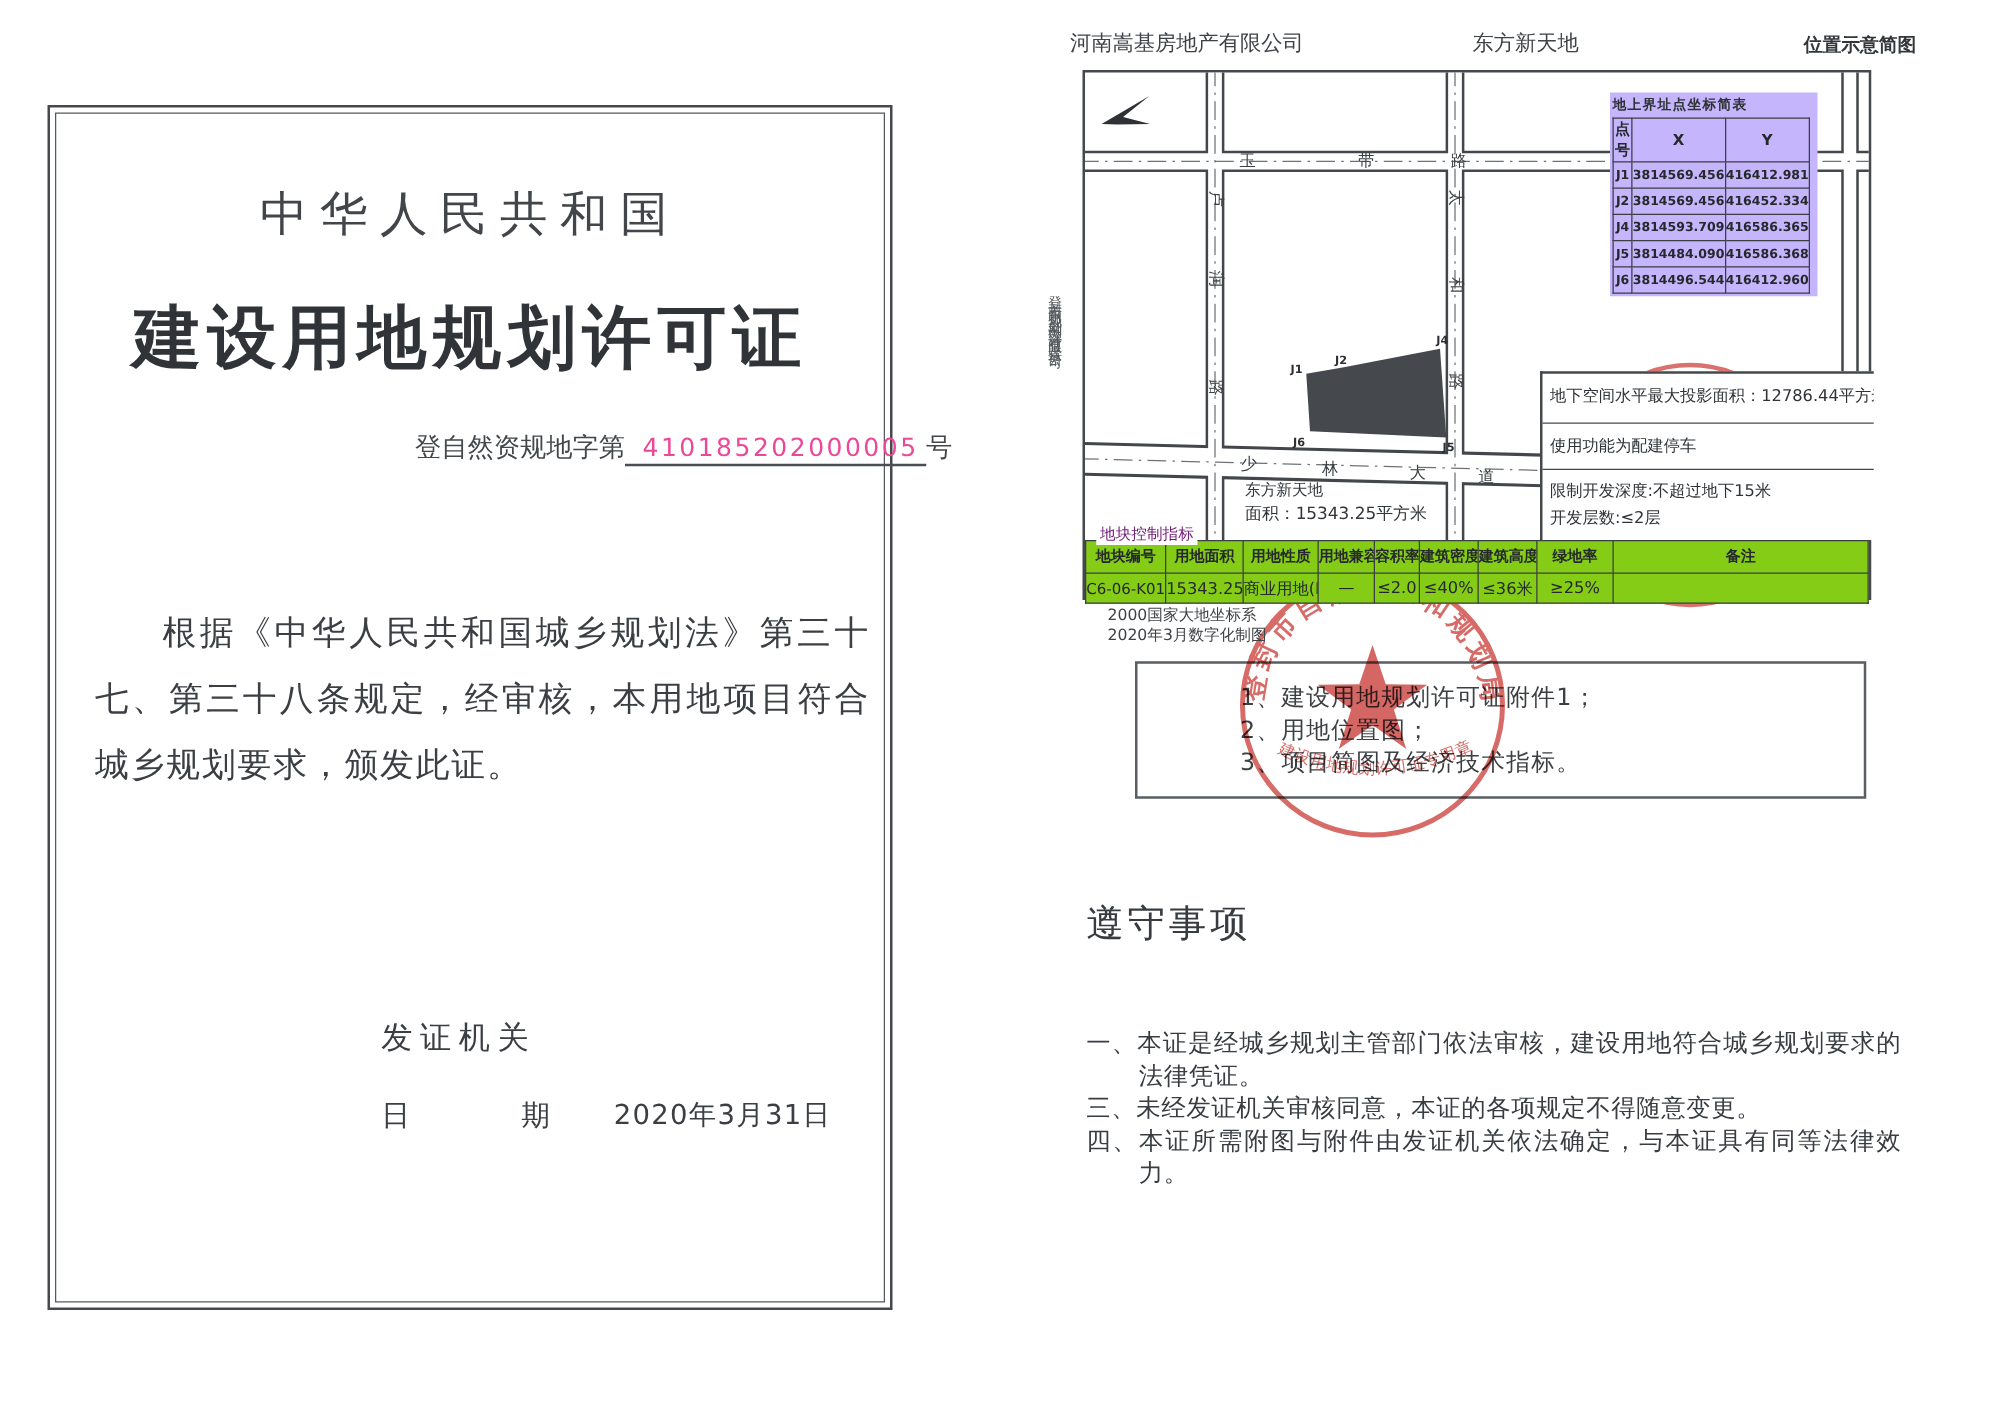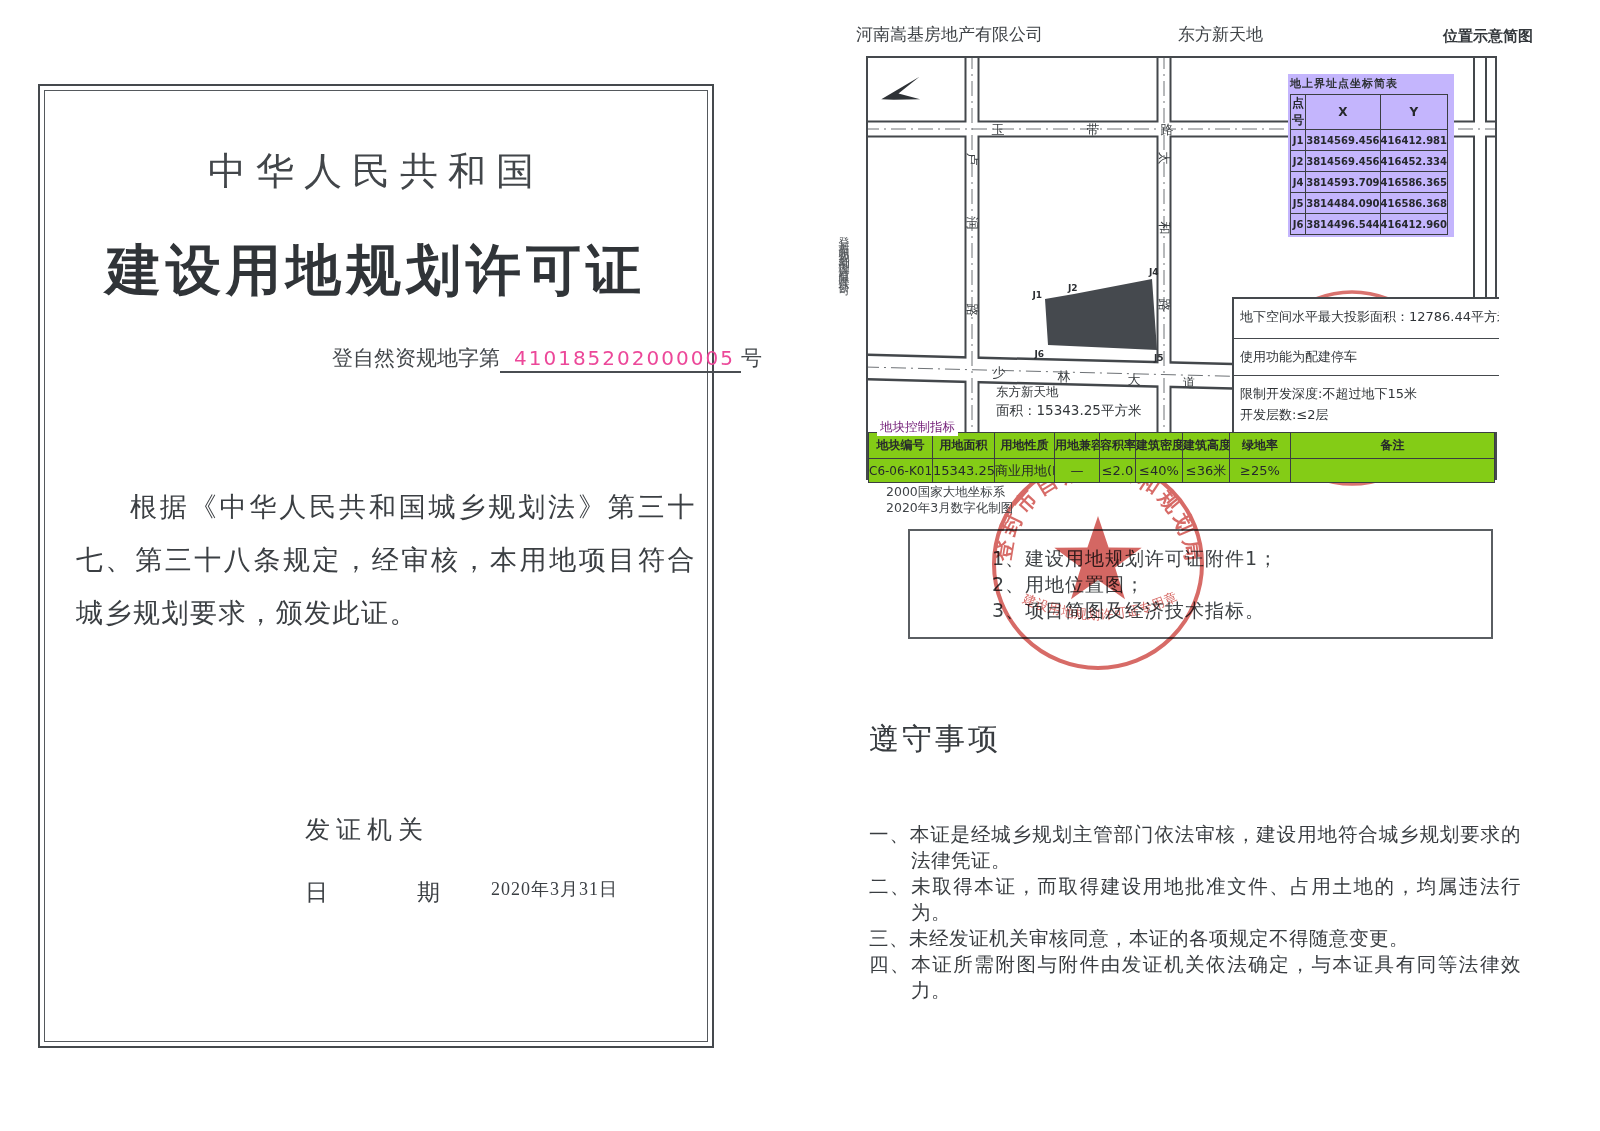--- a/index.html
+++ b/index.html
@@ -19,21 +19,21 @@
   .cert-title { left:38px; top:234px; width:676px; text-align:center;
                 font-size:55px; font-weight:700; letter-spacing:5px; color:#303438; }
   .serial { left:332px; top:344px; font-size:21px; color:#44484c; white-space:nowrap; }
   .serial .num { font-size:20px; letter-spacing:2px; border-bottom:2px solid #4a4e52; padding:0 6px 1px 14px; color:#ec4899; }
   .body-text { left:76px; top:480px; width:620px; font-size:27px; line-height:53px;
                letter-spacing:1.5px; text-align:justify; text-indent:2em; color:#3b3f43; }
   .issuer { left:305px; top:813px; font-size:25px; letter-spacing:6px; color:#3b3f43; }
   .date-row { left:305px; top:877px; width:400px; height:30px; font-size:23px; color:#3b3f43; }
   .date-row .d1 { position:absolute; left:0; }
   .date-row .d2 { position:absolute; left:112px; }
-  .date-row .dv { position:absolute; left:186px; font-size:18px; letter-spacing:1px;font-family:Liberation Serif, serif; }
+  .date-row .dv { position:absolute; left:186px; font-size:22px; letter-spacing:1px; }
 
   
   .hdr-company { left:856px; top:23px; font-size:17px; color:#3f4347; }
   .hdr-project { left:1178px; top:23px; font-size:17px; color:#3f4347; }
   .hdr-diagram { left:1414px; top:27px; font-size:15px; font-weight:600; color:#33373b;margin-left:29px; }
   .side-text { left:835px; top:228px; height:260px; writing-mode:vertical-rl;
                font-size:11px; letter-spacing:3px; color:#53575b; }
 
   
   .big-box { left:866px; top:56px; width:631px; height:424px; border:2px solid #45494d; background:#fff; }
@@ -266,21 +266,20 @@
       <div class="attach-list">
         <p>1、建设用地规划许可证附件1；</p>
         <p>2、用地位置图；</p>
         <p>3、项目简图及经济技术指标。</p>
       </div>
     </div>
 
     <h2 class="abs comp-title">遵守事项</h2>
     <div class="abs comp-list">
       <p>一、本证是经城乡规划主管部门依法审核，建设用地符合城乡规划要求的法律凭证。</p>
-      <p>二、未取得本证，而取得建设用地批准文件、占用土地的，均属违法行为。</p>
       <p>三、未经发证机关审核同意，本证的各项规定不得随意变更。</p>
       <p>四、本证所需附图与附件由发证机关依法确定，与本证具有同等法律效力。</p>
     </div>
 
     <svg class="stamp stamp-a" width="210" height="210" viewBox="0 0 210 210">
       <defs>
         <path id="arcA" d="M105,105 m-80,0 a80,80 0 1,1 160,0 a80,80 0 1,1 -160,0"></path>
       </defs>
       <circle cx="105" cy="105" r="96" fill="none" stroke="#ce4a45" stroke-width="3.5"></circle>
       <text font-size="13.5" letter-spacing="1.5">

